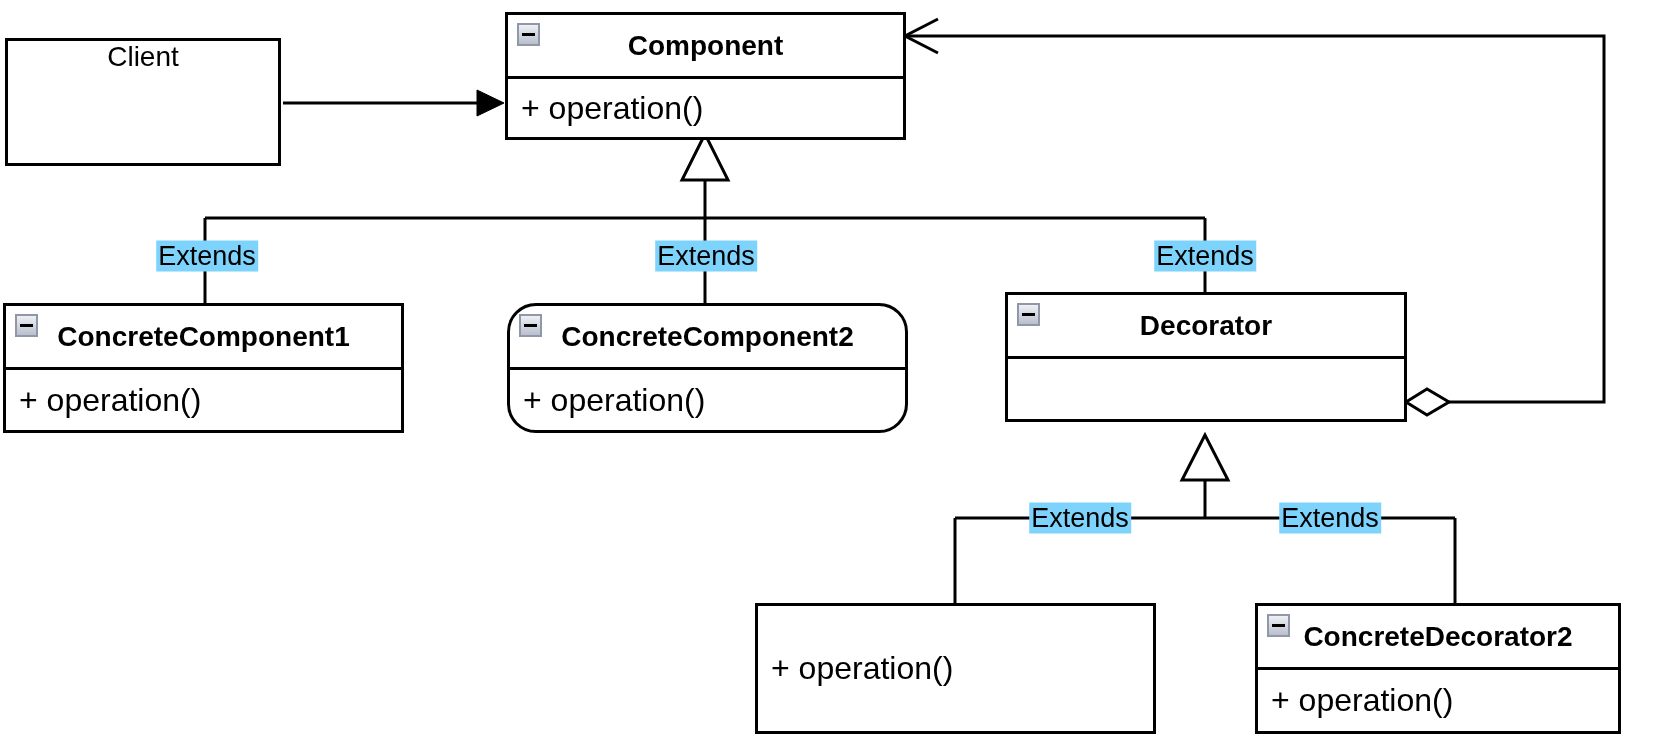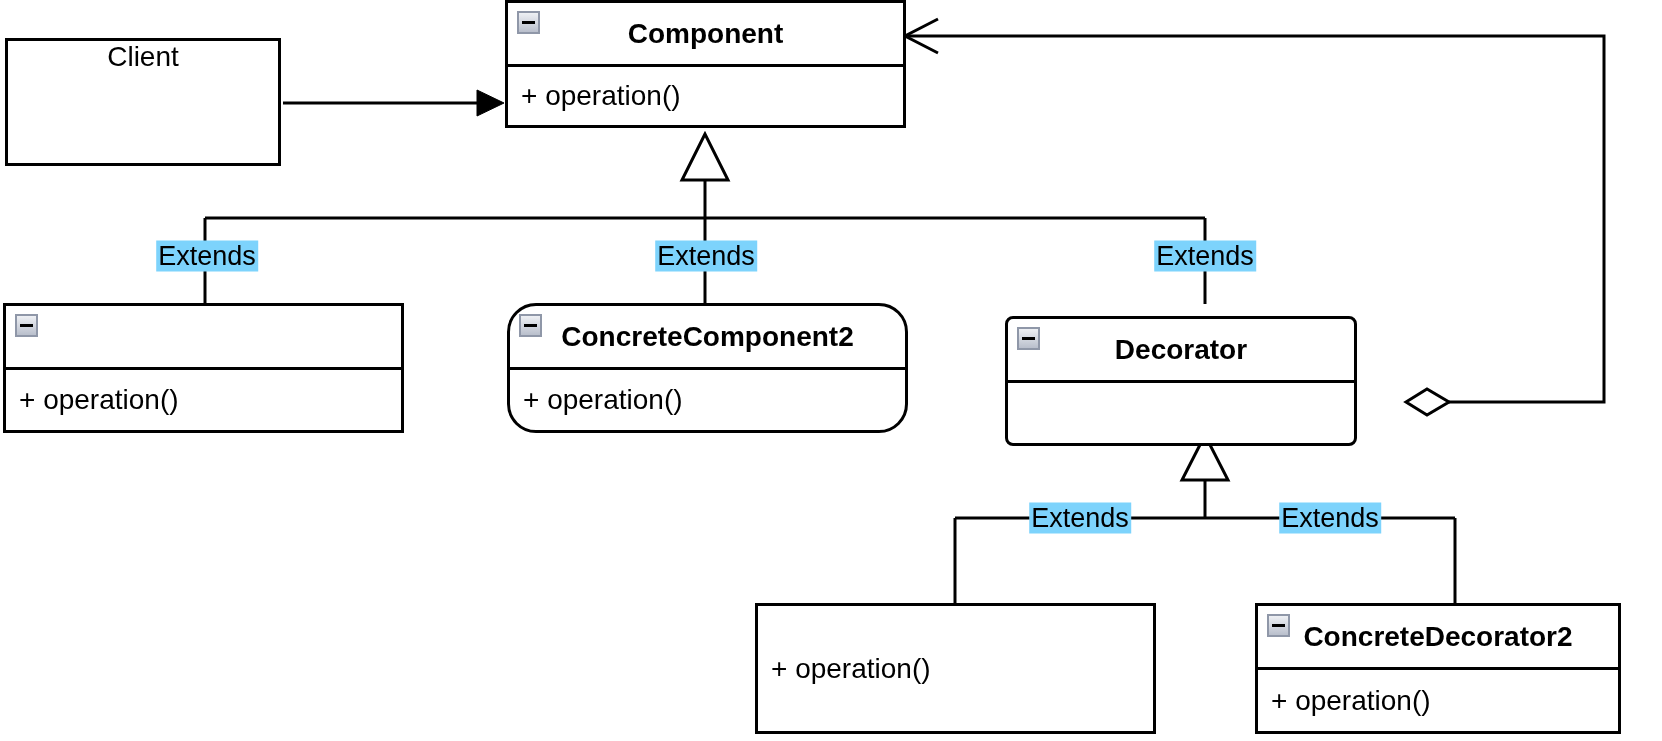--- a/index.html
+++ b/index.html
@@ -40,21 +40,21 @@
     align-items: center;
     justify-content: center;
     font-weight: bold;
     font-size: 28px;
   }
   .uml-attrs {
     flex: 1 1 auto;
     display: flex;
     align-items: center;
     padding-left: 13px;
-    font-size: 28px;
+    font-size: 32px;
     white-space: nowrap;
   }
   .collapse {
     position: absolute;
     left: 9px; top: 8px;
     width: 23px; height: 23px;
     box-sizing: border-box;
     border: 2px solid #8f97a8;
     background: linear-gradient(#eef0f4, #b9bfcc);
     display: flex;
@@ -98,56 +98,57 @@
     <line x1="1205" y1="480" x2="1205" y2="518" stroke="#000" stroke-width="3"></line>
     <line x1="955" y1="518" x2="1455" y2="518" stroke="#000" stroke-width="3"></line>
     <line x1="955" y1="518" x2="955" y2="603" stroke="#000" stroke-width="3"></line>
     <line x1="1455" y1="518" x2="1455" y2="603" stroke="#000" stroke-width="3"></line>
   </svg>
 
   <div class="plain-box" style="left:5px; top:38px; width:276px; height:128px;">
     <span>Client</span>
   </div>
 
-  <div class="uml-class" style="left:505px; top:0; width:401px; height:128px;">
+  <div class="uml-class" style="left:505px; top:12px; width:401px; height:128px;">
     <div class="uml-title">
       <span class="collapse">
           <span class="bar"></span>
         </span>
       <span>Component</span>
     </div>
     <div class="uml-attrs">
       <span>+ operation()</span>
     </div>
   </div>
 
   <div class="uml-class" style="left:3px; top:303px; width:401px; height:130px;">
     <div class="uml-title">
       <span class="collapse">
           <span class="bar"></span>
         </span>
+      <span>ConcreteComponent1</span>
     </div>
     <div class="uml-attrs">
       <span>+ operation()</span>
     </div>
   </div>
 
   <div class="uml-class" style="left:507px; top:303px; width:401px; height:130px;border-radius:29px;">
     <div class="uml-title">
       <span class="collapse">
           <span class="bar"></span>
         </span>
       <span>ConcreteComponent2</span>
     </div>
     <div class="uml-attrs">
       <span>+ operation()</span>
     </div>
   </div>
 
-  <div class="uml-class" style="left:1005px; top:316px; width:352px; height:130px;border-radius:8px;">
+  <div class="uml-class" style="left:1005px; top:292px; width:402px; height:130px;">
     <div class="uml-title">
       <span class="collapse">
           <span class="bar"></span>
         </span>
       <span>Decorator</span>
     </div>
   </div>
 
   <div class="uml-class" style="left:755px; top:603px; width:401px; height:131px;">
     <div class="uml-attrs">

